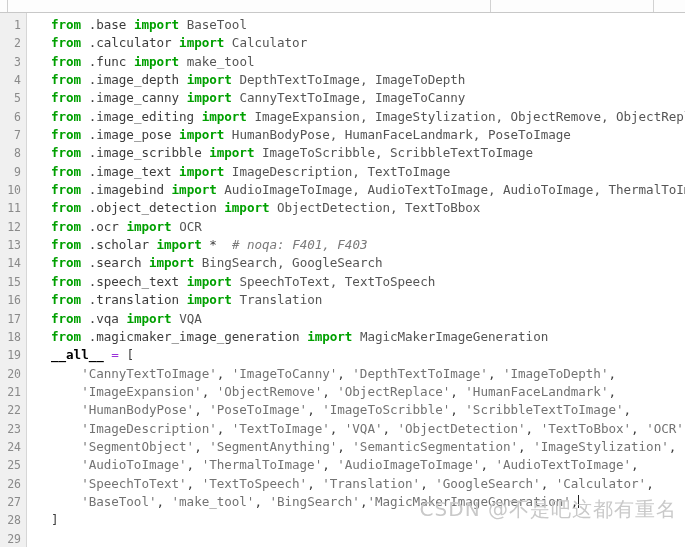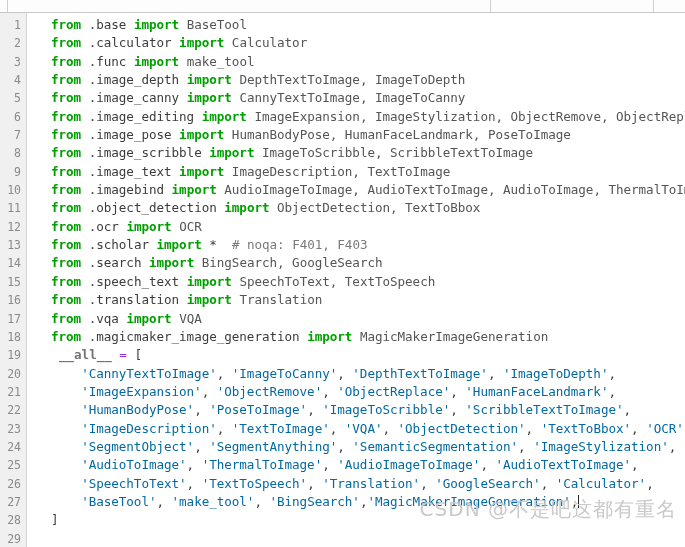--- a/index.html
+++ b/index.html
@@ -87,23 +87,23 @@
     white-space: pre;
     color: #3c3c3c;
     font-family: "DejaVu Sans Mono", "Liberation Mono", monospace;
     letter-spacing: -0.05px;
   }
 
   
   .kw   { color: #00a000; font-weight: bold; }
   .mod  { color: #3c3c3c; }
   .nm   { color: #555555; }
-  .str  { color: #0369a1; }
-  .cmt  { color: #7a7a7a; }
-  .dunder { color: #737373; font-weight: bold; margin-left: 8px; }
+  .str  { color: #737373; }
+  .cmt  { color: #7a7a7a; font-style: italic; }
+  .dunder { color: #000000; font-weight: bold; }
   .op   { color: #9b30d9; }
   .punc { color: #3c3c3c; }
   .star { color: #3c3c3c; }
 
   
   .caret {
     display: inline-block;
     width: 1px;
     height: 13px;
     background: #202020;

